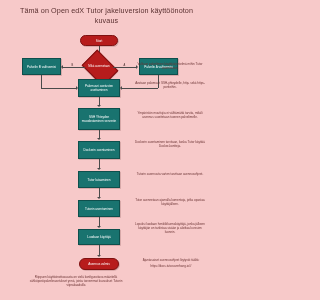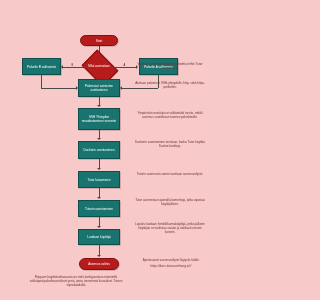--- a/index.html
+++ b/index.html
@@ -104,20 +104,21 @@
     line-height:4.1px;
     color:#6b3434;
   }
   .link{color:#6b3434;text-decoration:none;}
 </style>
 </head>
 <body>
 
 <div id="page">
 
+  <div class="title">Tämä on Open edX Tutor jakeluversion käyttöönoton kuvaus</div>
 
   <div class="node term" style="left:80px;top:35px;width:38px;height:11px;">
     <span>Start</span>
   </div>
 
   <div class="ln lnv" style="left:98.6px;top:46px;height:8px;"></div>
   <div class="arw" style="left:96.6px;top:53px;"></div>
 
   <div class="decision-wrap" style="left:85px;top:57px;width:28px;height:20px;">
     <div class="decision"></div>

